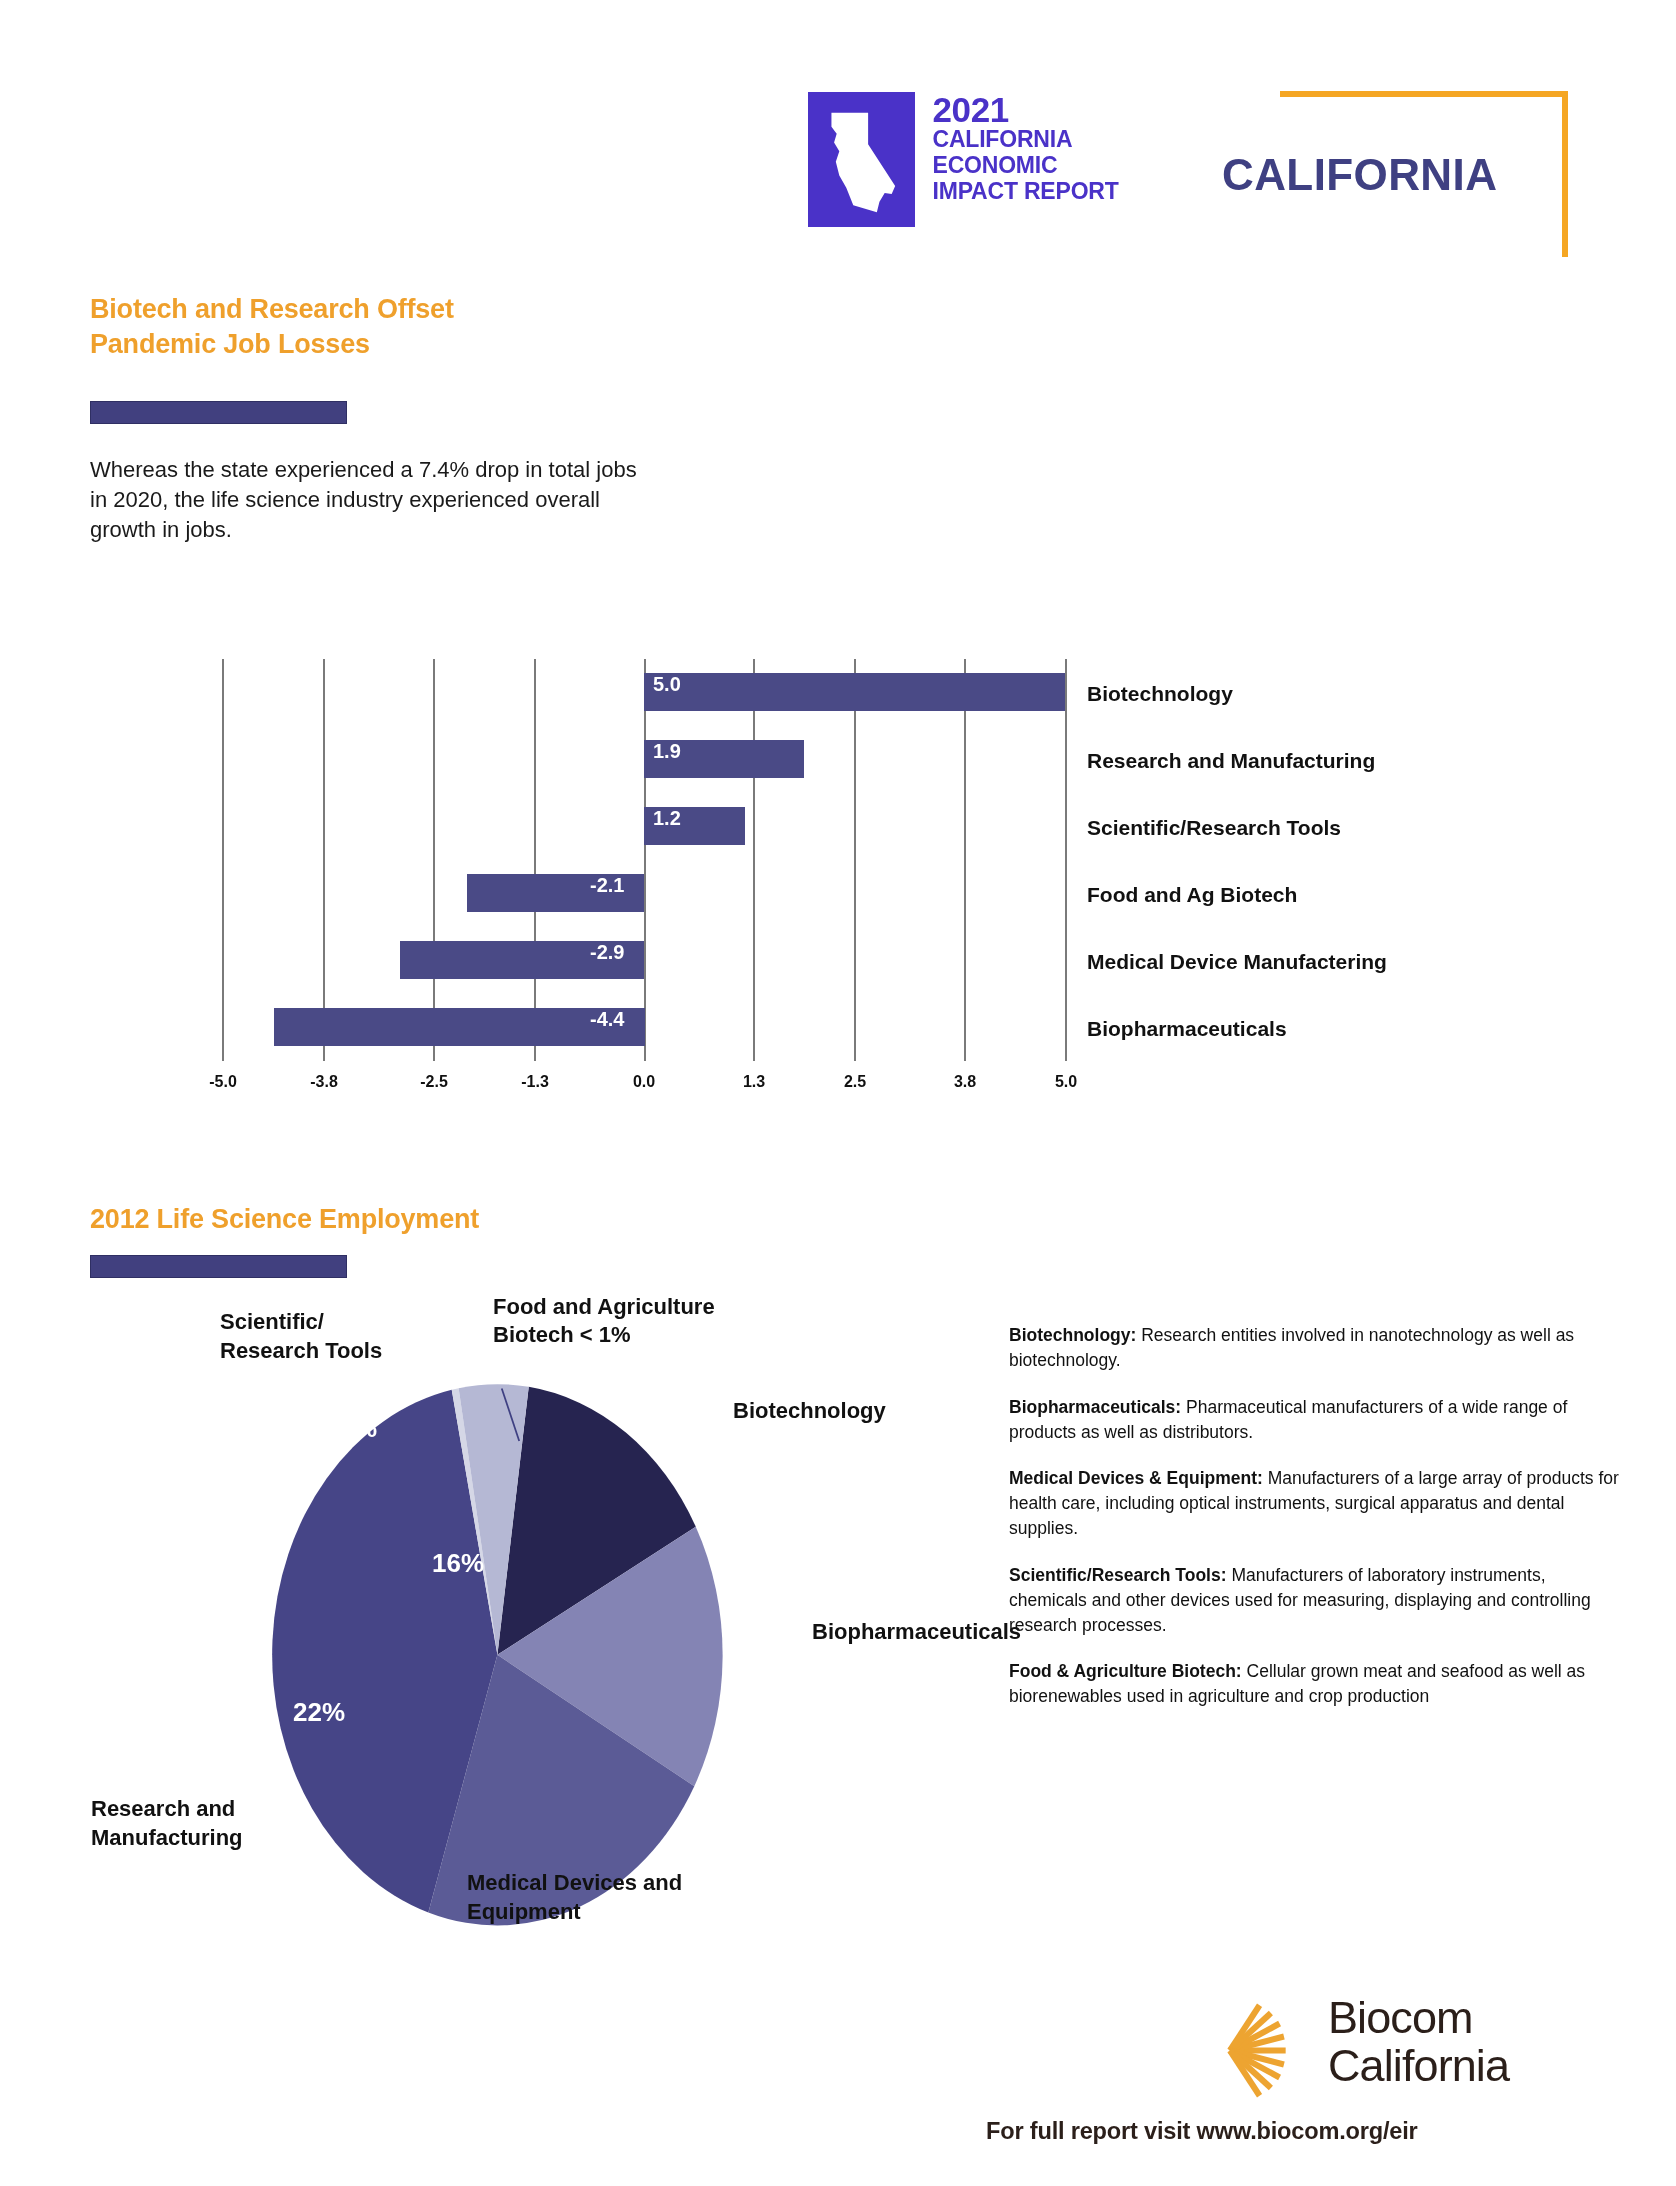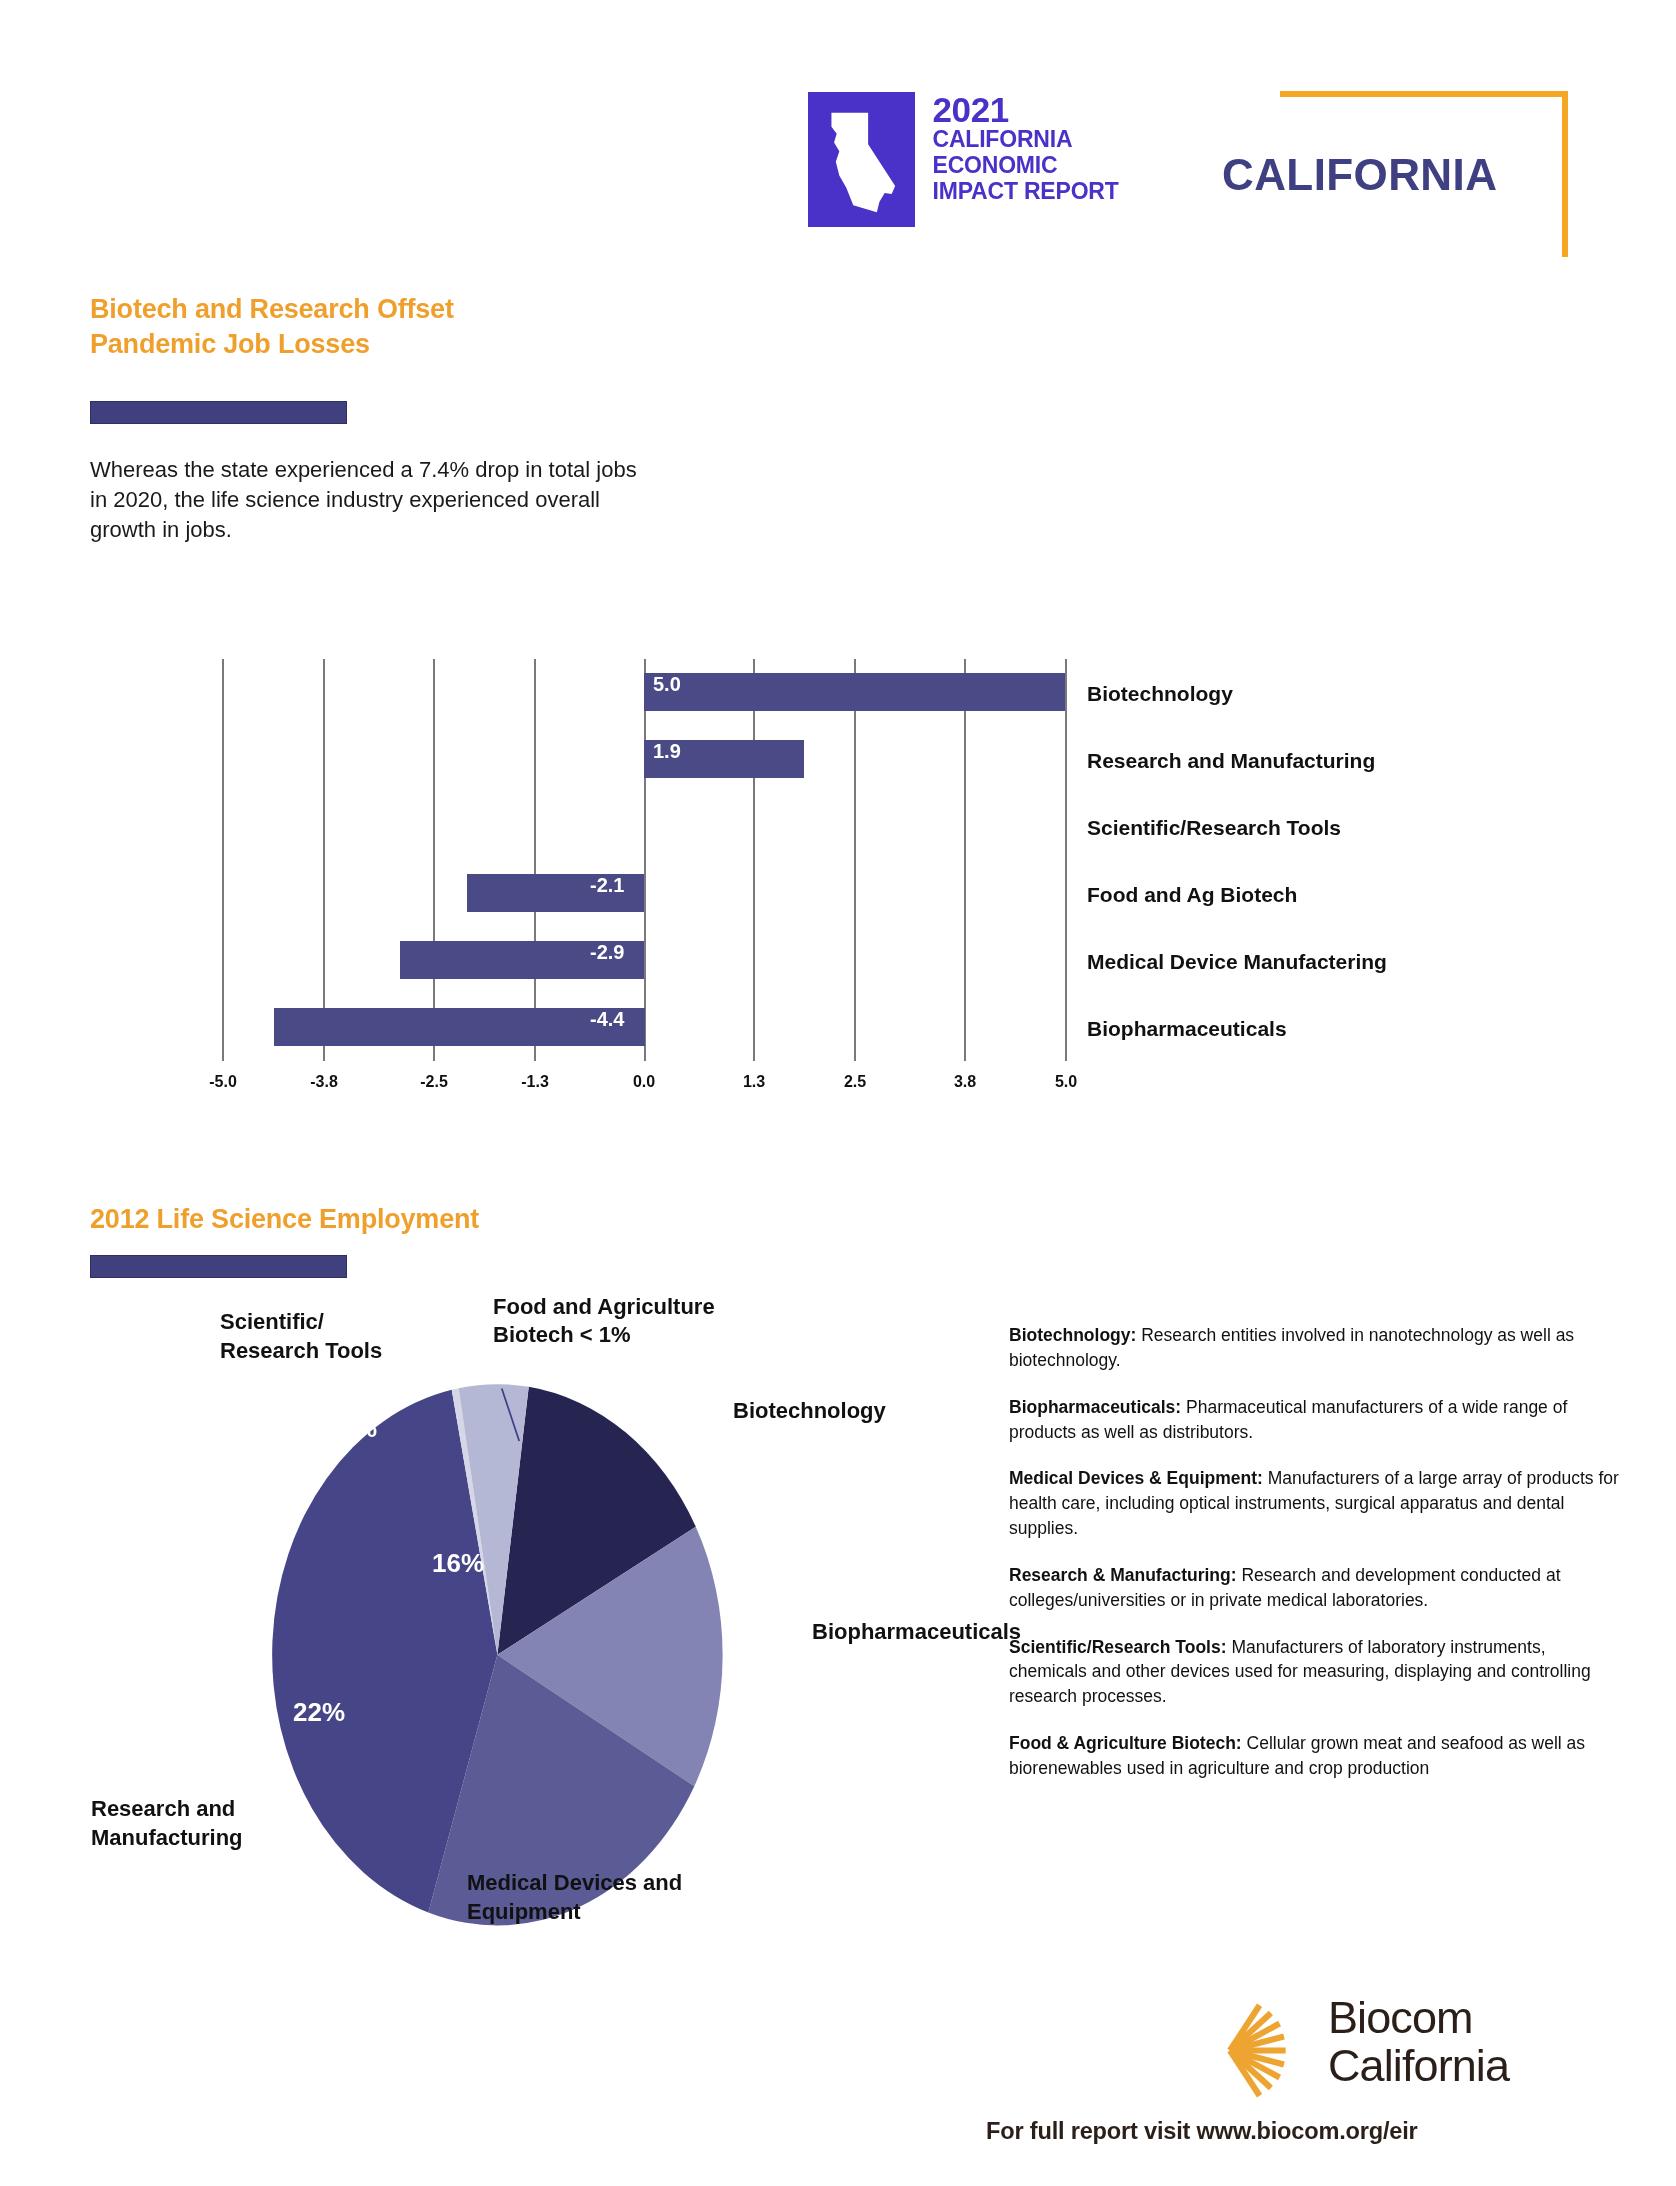--- a/index.html
+++ b/index.html
@@ -154,20 +154,24 @@
       <div class="gridline" style="left: 631px;"></div>
       <div class="gridline" style="left: 741px;"></div>
       <div class="gridline" style="left: 842px;"></div>
       <div class="bar-row" style="top: 14.3px;">
         <div class="bar" style="background: rgb(74, 74, 134); left: 421px; width: 421px;"></div>
         <div class="bar-val" style="left: 430px;">5.0</div>
       </div>
       <div class="bar-row" style="top: 81px;">
         <div class="bar" style="background: rgb(74, 74, 134); left: 421px; width: 160px;"></div>
         <div class="bar-val" style="left: 430px;">1.9</div>
+      </div>
+      <div class="bar-row" style="top: 148px;">
+        <div class="bar" style="background: rgb(74, 74, 134); left: 421px; width: 101px;"></div>
+        <div class="bar-val" style="left: 430px;">1.2</div>
       </div>
       <div class="bar-row" style="top: 215px;">
         <div class="bar" style="background: rgb(74, 74, 134); left: 244px; width: 177px;"></div>
         <div class="bar-val" style="left: 367px;">-2.1</div>
       </div>
       <div class="bar-row" style="top: 282px;">
         <div class="bar" style="background: rgb(74, 74, 134); left: 177px; width: 244px;"></div>
         <div class="bar-val" style="left: 367px;">-2.9</div>
       </div>
       <div class="bar-row" style="top: 349px;">
@@ -225,21 +229,20 @@
 Equipment</div>
       <div class="pie-lbl" style="left: -31px; top: 485px;">Research and
 Manufacturing</div>
     </div>
 </div>
 
 <div class="defs" id="defs">
     <p class="def"><b>Biotechnology:</b><span> Research entities involved in nanotechnology as well as biotechnology.</span></p>
     <p class="def"><b>Biopharmaceuticals:</b><span>  Pharmaceutical manufacturers of a wide range of products as well as distributors.</span></p>
     <p class="def"><b>Medical Devices &amp; Equipment:</b><span>  Manufacturers of a large array of products for health care, including optical instruments, surgical apparatus and dental supplies.</span></p>
-    <p class="def"><b>Research &amp; Manufacturing:</b><span>  Research and development conducted at colleges/universities or in private medical laboratories.</span></p>
     <p class="def"><b>Scientific/Research Tools:</b><span>  Manufacturers of laboratory instruments, chemicals and other devices used for measuring, displaying and controlling research processes.</span></p>
     <p class="def"><b>Food &amp; Agriculture Biotech:</b><span>  Cellular grown meat and seafood as well as biorenewables used in agriculture and crop production</span></p>
   </div>
 
 <div class="biocom">
   <svg class="biocom-mark" viewBox="0 0 108 120">
     <g stroke="#EDA431" stroke-width="7" stroke-linecap="butt">
       <line x1="8" y1="60" x2="72" y2="60"></line>
       <line x1="8" y1="60" x2="70" y2="44"></line>
       <line x1="8" y1="60" x2="65" y2="29"></line>

